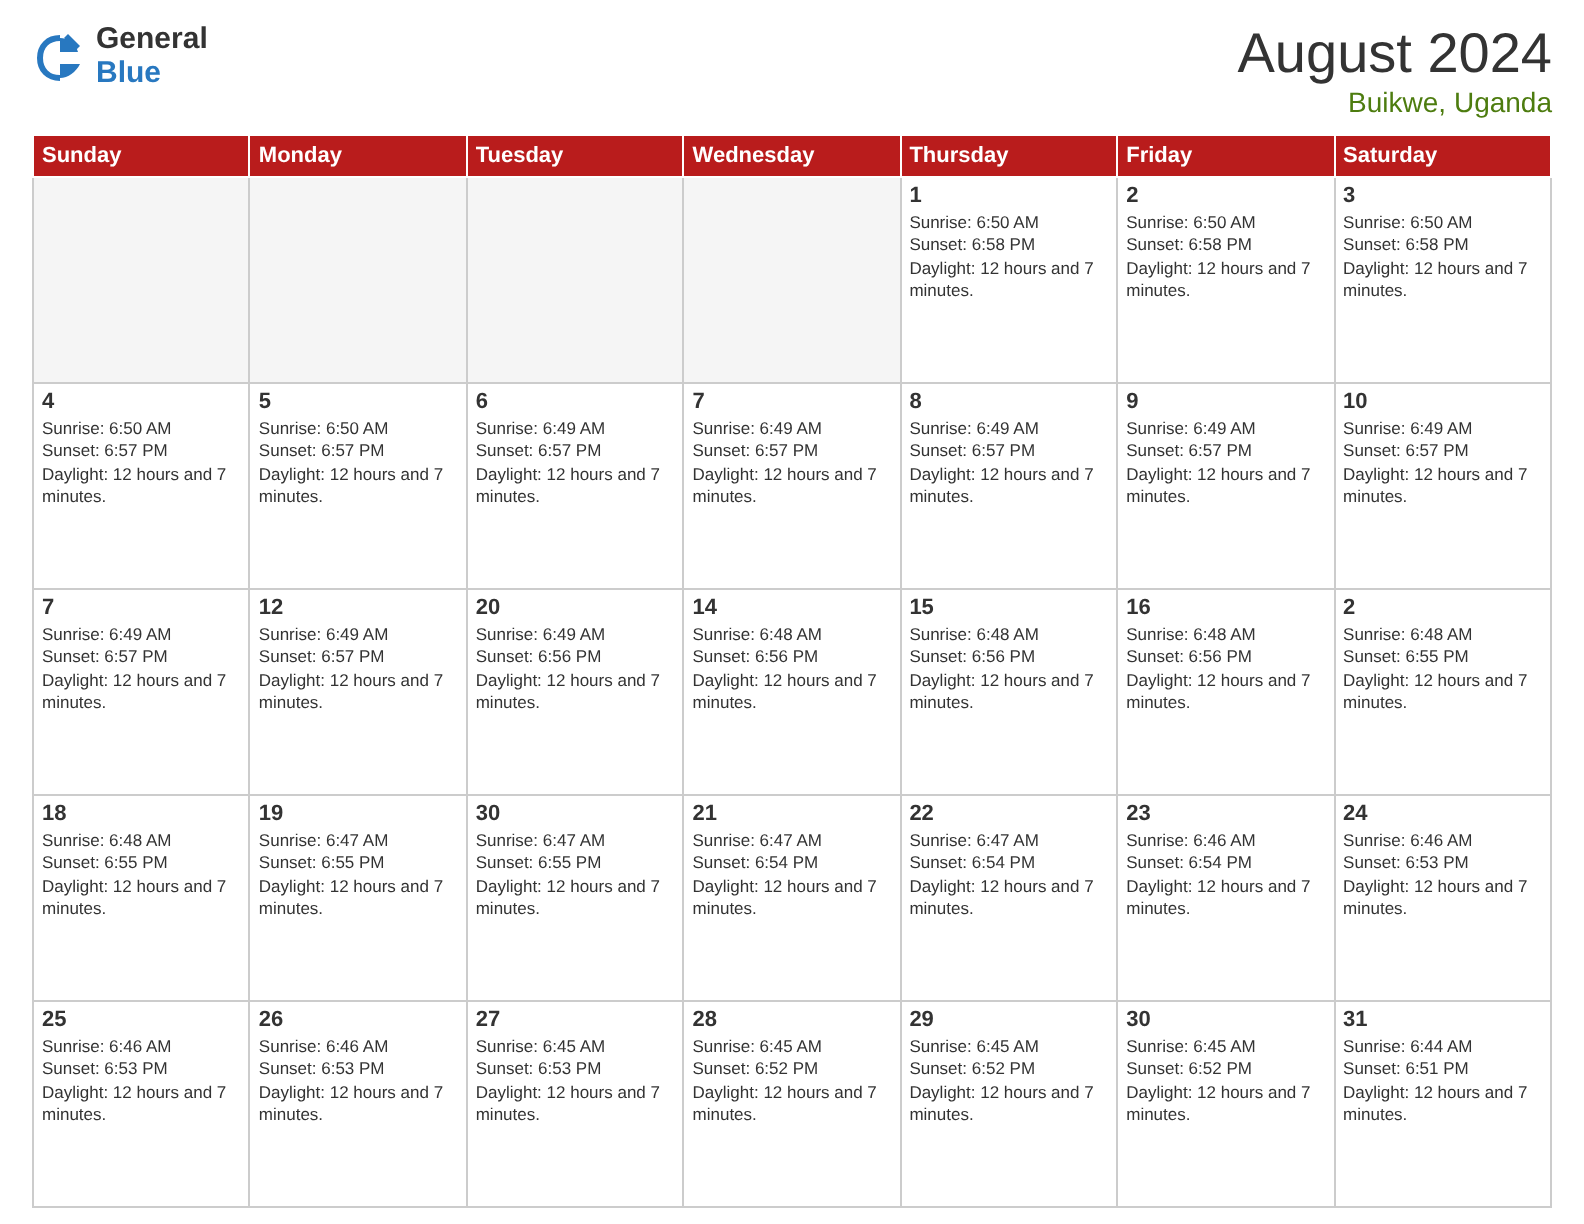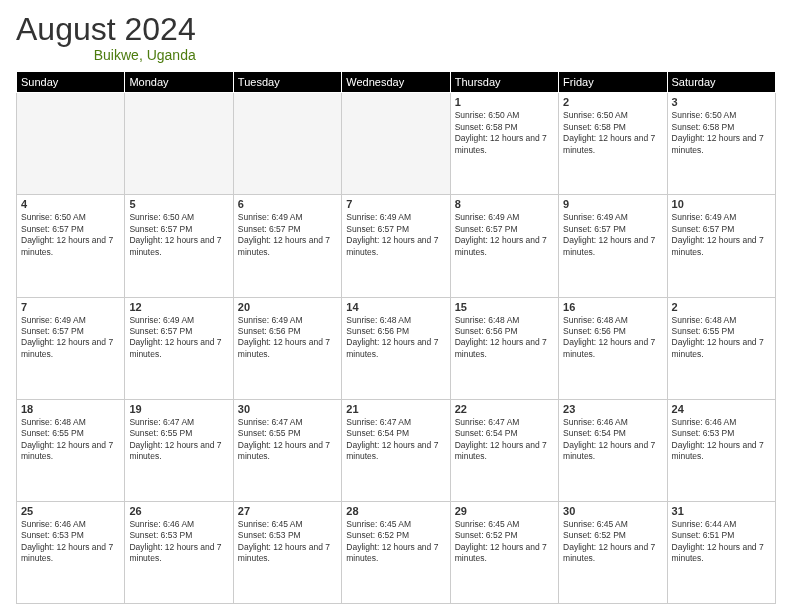--- a/index.html
+++ b/index.html
@@ -34,40 +34,40 @@
       line-height: 1.1;
     }
     .logo-icon {
       width: 28px;
       height: 28px;
     }
     .title-block {
       text-align: right;
     }
     .main-title {
-      font-size: 32px;
+      font-size: 28px;
       font-weight: normal;
       color: #333;
       line-height: 1.1;
     }
     .subtitle {
       font-size: 14px;
       color: #4d7c0f;
     }
     .calendar {
       flex: 1;
       border-collapse: collapse;
       width: 100%;
       table-layout: fixed;
     }
     .calendar th {
-      background-color: #000000;
+      background-color: #b91c1c;
       color: #fff;
       font-size: 11px;
-      font-weight: normal;
+      font-weight: bold;
       padding: 4px 4px;
       text-align: left;
       border: 1px solid #fff;
     }
     .calendar td {
       border: 1px solid #ccc;
       vertical-align: top;
       padding: 3px 4px;
       font-size: 9px;
       color: #333;
@@ -90,20 +90,31 @@
       font-size: 8.5px;
       color: #333;
       line-height: 1.35;
     }
   </style>
 </head>
 <body>
 
 <div class="page">
   <div class="header">
+    <div class="logo">
+      <svg class="logo-icon" viewBox="0 0 28 28" xmlns="http://www.w3.org/2000/svg">
+        <path d="M14 4 C8 4 4 8 4 14 C4 20 8 24 14 24" fill="none" stroke="#2878c0" stroke-width="3"></path>
+        <path d="M14 4 C18 4 22 7 23 11 L14 11 L14 17 L24 17 C22 21 18 24 14 24" fill="#2878c0"></path>
+        <path d="M18 2 L24 8 L22 10 L16 4 Z" fill="#2878c0"></path>
+      </svg>
+      <div class="logo-text">
+        <span style="font-size:15px;font-weight:bold;color:#333;">General</span>
+        <span style="font-size:15px;font-weight:bold;color:#2878c0;">Blue</span>
+      </div>
+    </div>
     <div class="title-block">
       <div class="main-title">August 2024</div>
       <div class="subtitle">Buikwe, Uganda</div>
     </div>
   </div>
 
   <table class="calendar">
     <thead>
       <tr>
       <th>Sunday</th>

